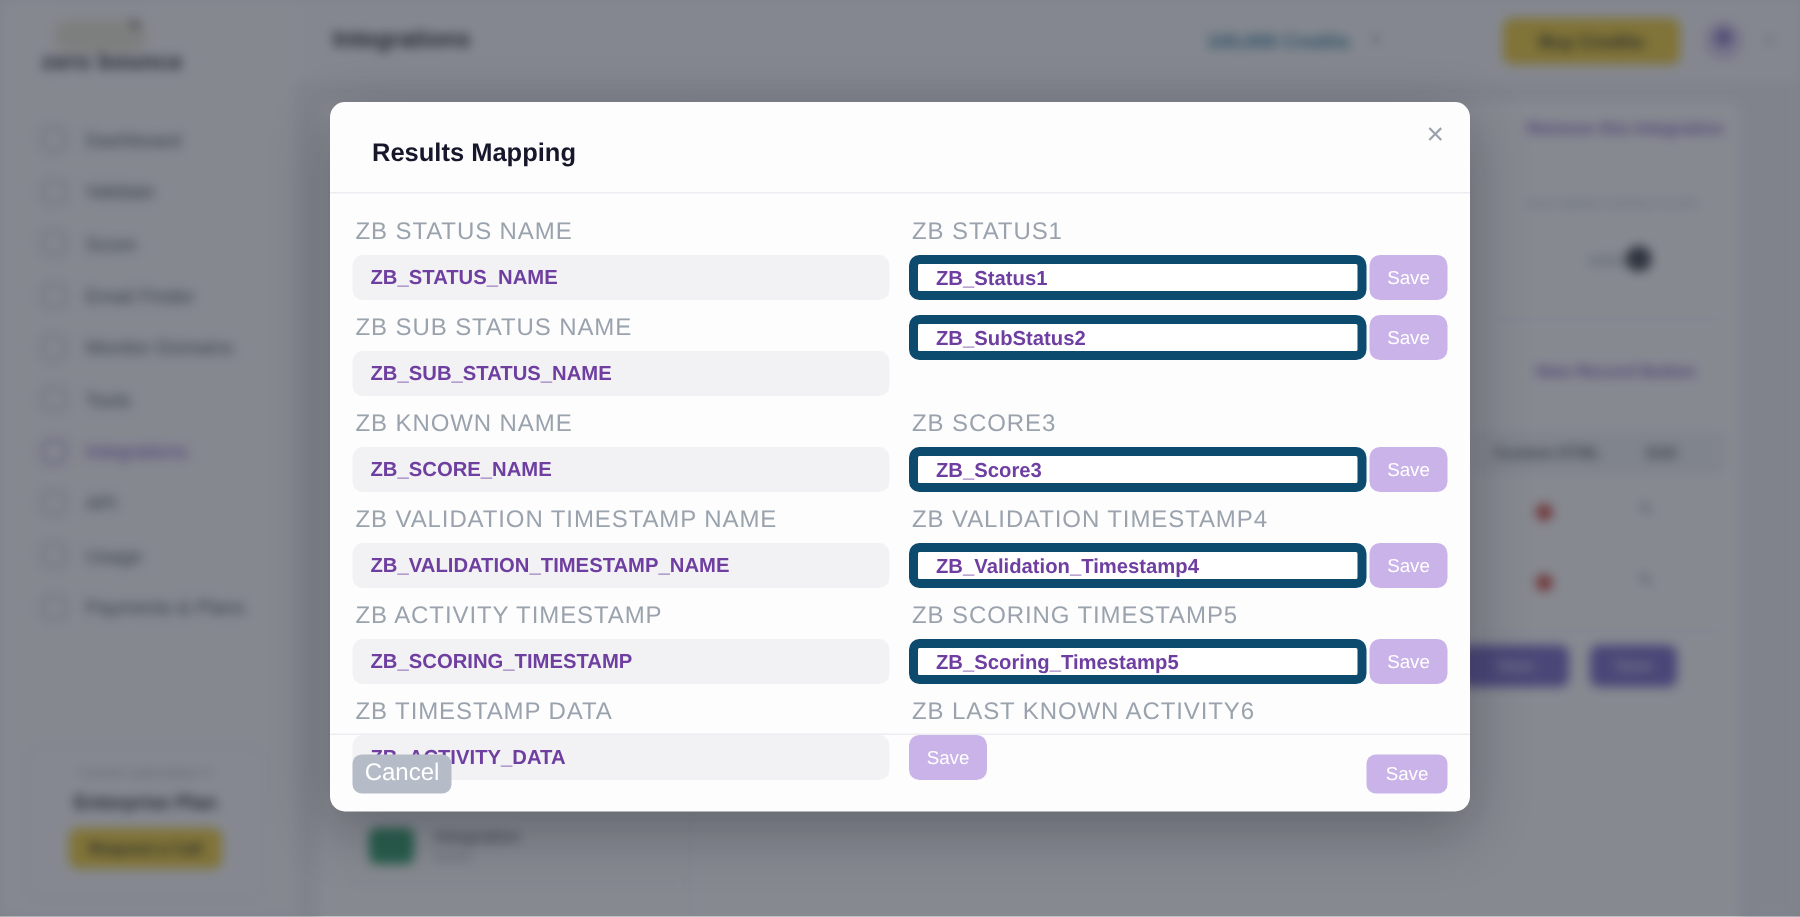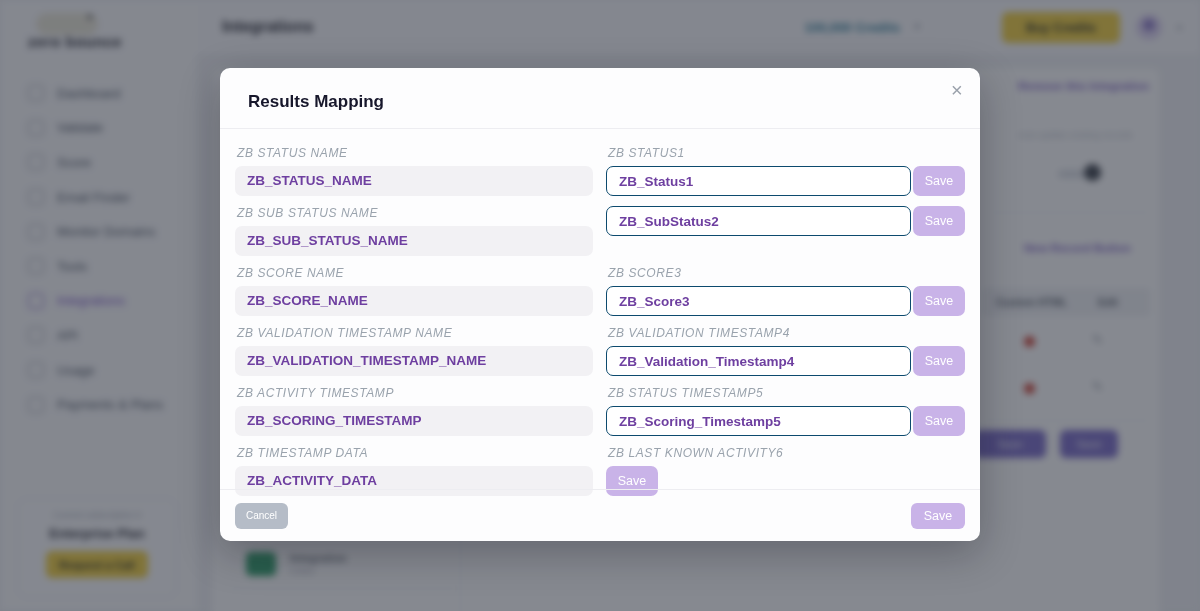--- a/index.html
+++ b/index.html
@@ -60,30 +60,30 @@
   .overlay{position:absolute;inset:0;background:rgba(35,40,52,0.55);z-index:5;}
 
   
   .modal{position:absolute;left:220px;top:68px;width:760px;height:473px;background:#fdfdfe;border-radius:10px;z-index:10;
     box-shadow:0 12px 40px rgba(10,12,20,.28);box-sizing:border-box;}
   .modal-close{position:absolute;top:11px;right:13px;width:22px;height:22px;border:none;background:none;color:#9aa1ab;font-size:20px;line-height:20px;cursor:pointer;font-family:inherit;}
   .modal-header{padding:24px 28px 16px;}
   .modal-title{font-size:17px;font-weight:bold;color:#17172b;}
   .modal-hr{border:none;border-top:1px solid #ededf1;margin:0;}
   .modal-body{padding:17px 15px 10px;display:grid;grid-template-columns:358px 1fr;column-gap:13px;row-gap:10px;}
-  .field-label{font-size:12px;color:#9aa3ad;letter-spacing:.6px;margin:0 0 6px 2px;font-style:italic;}
+  .field-label{font-size:16px;color:#9aa3ad;letter-spacing:.6px;margin:0 0 6px 2px;}
   .ro-field{height:30px;background:#f2f1f4;border-radius:7px;padding:0 12px;line-height:30px;
     color:#6e3fa0;font-size:13.5px;font-weight:bold;overflow:hidden;white-space:nowrap;}
   .rw-wrap{display:flex;gap:2px;}
-  .rw-input{flex:1;height:30px;box-sizing:border-box;background:#fff;border:1px solid #0c4a6e;border-radius:7px;
+  .rw-input{flex:1;height:30px;box-sizing:border-box;background:#fff;border:6px solid #0c4a6e;border-radius:7px;
     padding:0 12px;color:#6e3fa0;font-size:13.5px;font-weight:bold;font-family:inherit;outline:none;min-width:0;}
   .mini-save{width:52px;height:30px;background:#c9b3e8;border:none;border-radius:7px;color:#fff;font-size:12.5px;font-family:inherit;cursor:pointer;}
   .modal-footer{position:absolute;left:0;right:0;bottom:0;height:52px;border-top:1px solid #ededf1;
     display:flex;align-items:center;justify-content:space-between;padding:0 15px;box-sizing:border-box;}
-  .cancel-btn{width:53px;height:26px;background:#b5bcc7;border:none;border-radius:6px;color:#fff;font-size:10px;font-family:inherit;cursor:pointer;}
+  .cancel-btn{width:66px;height:26px;background:#b5bcc7;border:none;border-radius:6px;color:#fff;font-size:16px;font-family:inherit;cursor:pointer;}
   .footer-save{width:54px;height:26px;background:#c9b3e8;border:none;border-radius:6px;color:#fff;font-size:12.5px;font-family:inherit;cursor:pointer;}
 </style>
 </head>
 <body>
 
 <div class="app-bg">
 
   <div class="sidebar">
     <div class="logo-cloud"></div>
     <div class="logo-arrow">➤</div>
@@ -207,21 +207,21 @@
       <div class="ro-field">ZB_SUB_STATUS_NAME</div>
     </div>
     <div>
       <div class="rw-wrap">
         <input class="rw-input" value="ZB_SubStatus2" style="">
         <button class="mini-save">Save</button>
       </div>
     </div>
 
     <div>
-      <div class="field-label">ZB SCORE NAME</div>
+      <div class="field-label">ZB KNOWN NAME</div>
       <div class="ro-field">ZB_SCORE_NAME</div>
     </div>
     <div>
       <div class="field-label">ZB SCORE3</div>
       <div class="rw-wrap">
         <input class="rw-input" value="ZB_Score3" style="">
         <button class="mini-save">Save</button>
       </div>
     </div>
 
@@ -235,21 +235,21 @@
         <input class="rw-input" value="ZB_Validation_Timestamp4" style="">
         <button class="mini-save">Save</button>
       </div>
     </div>
 
     <div>
       <div class="field-label">ZB ACTIVITY TIMESTAMP</div>
       <div class="ro-field">ZB_SCORING_TIMESTAMP</div>
     </div>
     <div>
-      <div class="field-label">ZB STATUS TIMESTAMP5</div>
+      <div class="field-label">ZB SCORING TIMESTAMP5</div>
       <div class="rw-wrap">
         <input class="rw-input" value="ZB_Scoring_Timestamp5" style="">
         <button class="mini-save">Save</button>
       </div>
     </div>
 
     <div>
       <div class="field-label">ZB TIMESTAMP DATA</div>
       <div class="ro-field">ZB_ACTIVITY_DATA</div>
     </div>

